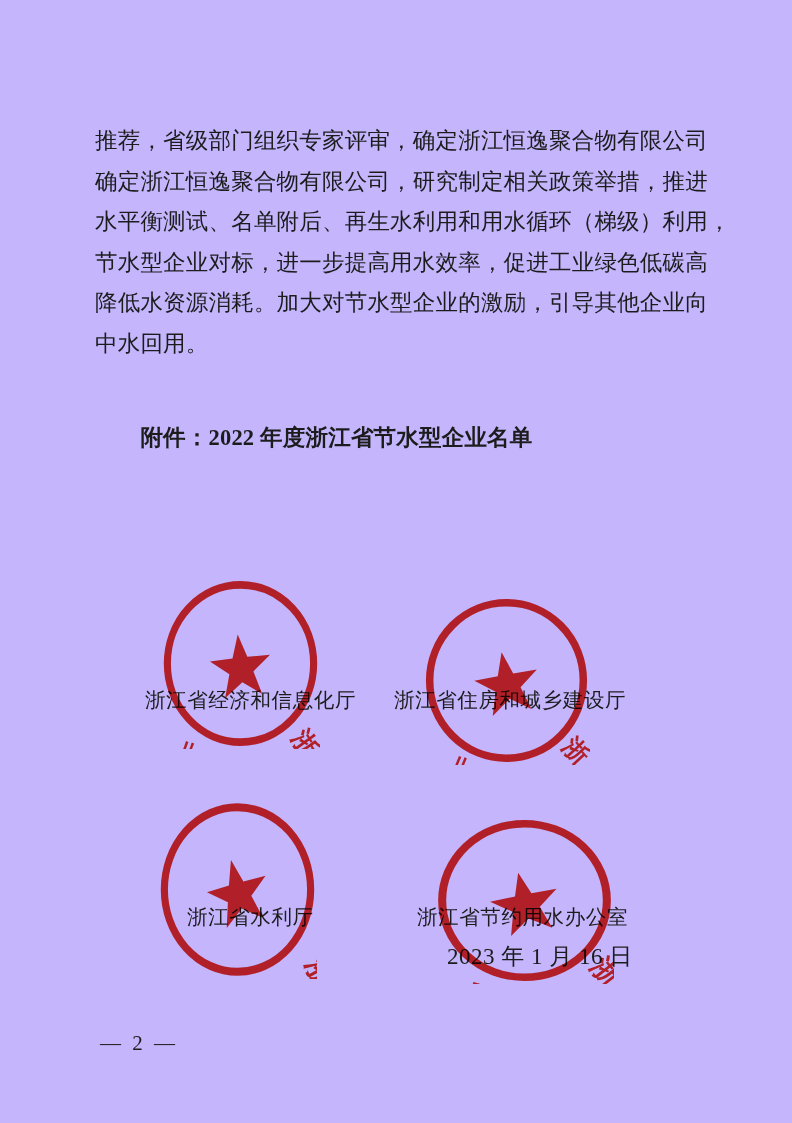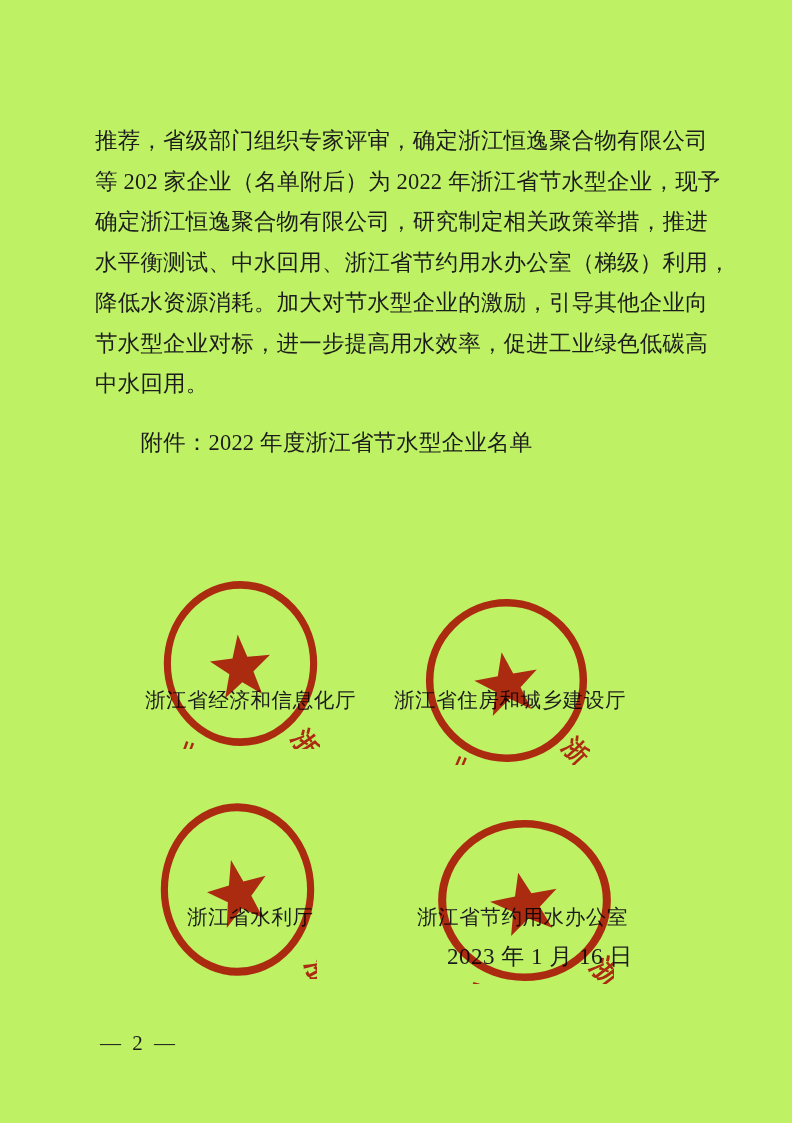--- a/index.html
+++ b/index.html
@@ -8,36 +8,37 @@
   }
   body {
     width: 792px; height: 1123px;
     position: relative;
     font-family: "Liberation Serif", serif;
     color: #1c1c1c;
     overflow: hidden;
   }
   .page {
     position: absolute; inset: 0;
-    background: #bef264;
+    background: #c4b5fd;
   }
   
   .bodytext {
     position: absolute;
     left: 95px; top: 121px; width: 616px;
     font-size: 22.5px;
     letter-spacing: 0.2px;
     line-height: 40.5px;
     text-align: left;
     white-space: nowrap;
   }
   .tline { height: 40.5px; }
   .attach-line {
-    margin-top: 18px;
+    margin-top: 54px;
     height: 40.5px;
+    font-weight: bold;
   }
   
   .sig {
     position: absolute;
     font-size: 20.5px;
     letter-spacing: 0.6px;
     white-space: nowrap;
     color: #1c1c1c;
   }
   .sig-1 { left: 145px; top: 686px; }
@@ -81,27 +82,26 @@
   .seal-4 { left: 435px; top: 817px; width: 179px; height: 167px; }
 </style>
 </head>
 <body>
 
 <div class="page">
 
   <div class="bodytext">
     <div>
         <div class="tline">推荐，省级部门组织专家评审，确定浙江恒逸聚合物有限公司</div>
-        <div class="tline">等 202 家企业（名单附后）为 2022 年浙江省节水型企业，现予</div>
       </div>
     <div>
         <div class="tline">确定浙江恒逸聚合物有限公司，研究制定相关政策举措，推进</div>
-        <div class="tline">水平衡测试、中水回用、浙江省节约用水办公室（梯级）利用，</div>
+        <div class="tline">水平衡测试、名单附后、再生水利用和用水循环（梯级）利用，</div>
+        <div class="tline">节水型企业对标，进一步提高用水效率，促进工业绿色低碳高</div>
         <div class="tline">降低水资源消耗。加大对节水型企业的激励，引导其他企业向</div>
-        <div class="tline">节水型企业对标，进一步提高用水效率，促进工业绿色低碳高</div>
         <div class="tline">中水回用。</div>
       </div>
     <div class="attach-line">　　附件：2022 年度浙江省节水型企业名单</div>
   </div>
 
   <div class="sig sig-1">浙江省经济和信息化厅</div>
   <div class="sig sig-2">浙江省住房和城乡建设厅</div>
   <div class="sig sig-3">浙江省水利厅</div>
   <div class="sig sig-4">浙江省节约用水办公室</div>
 

